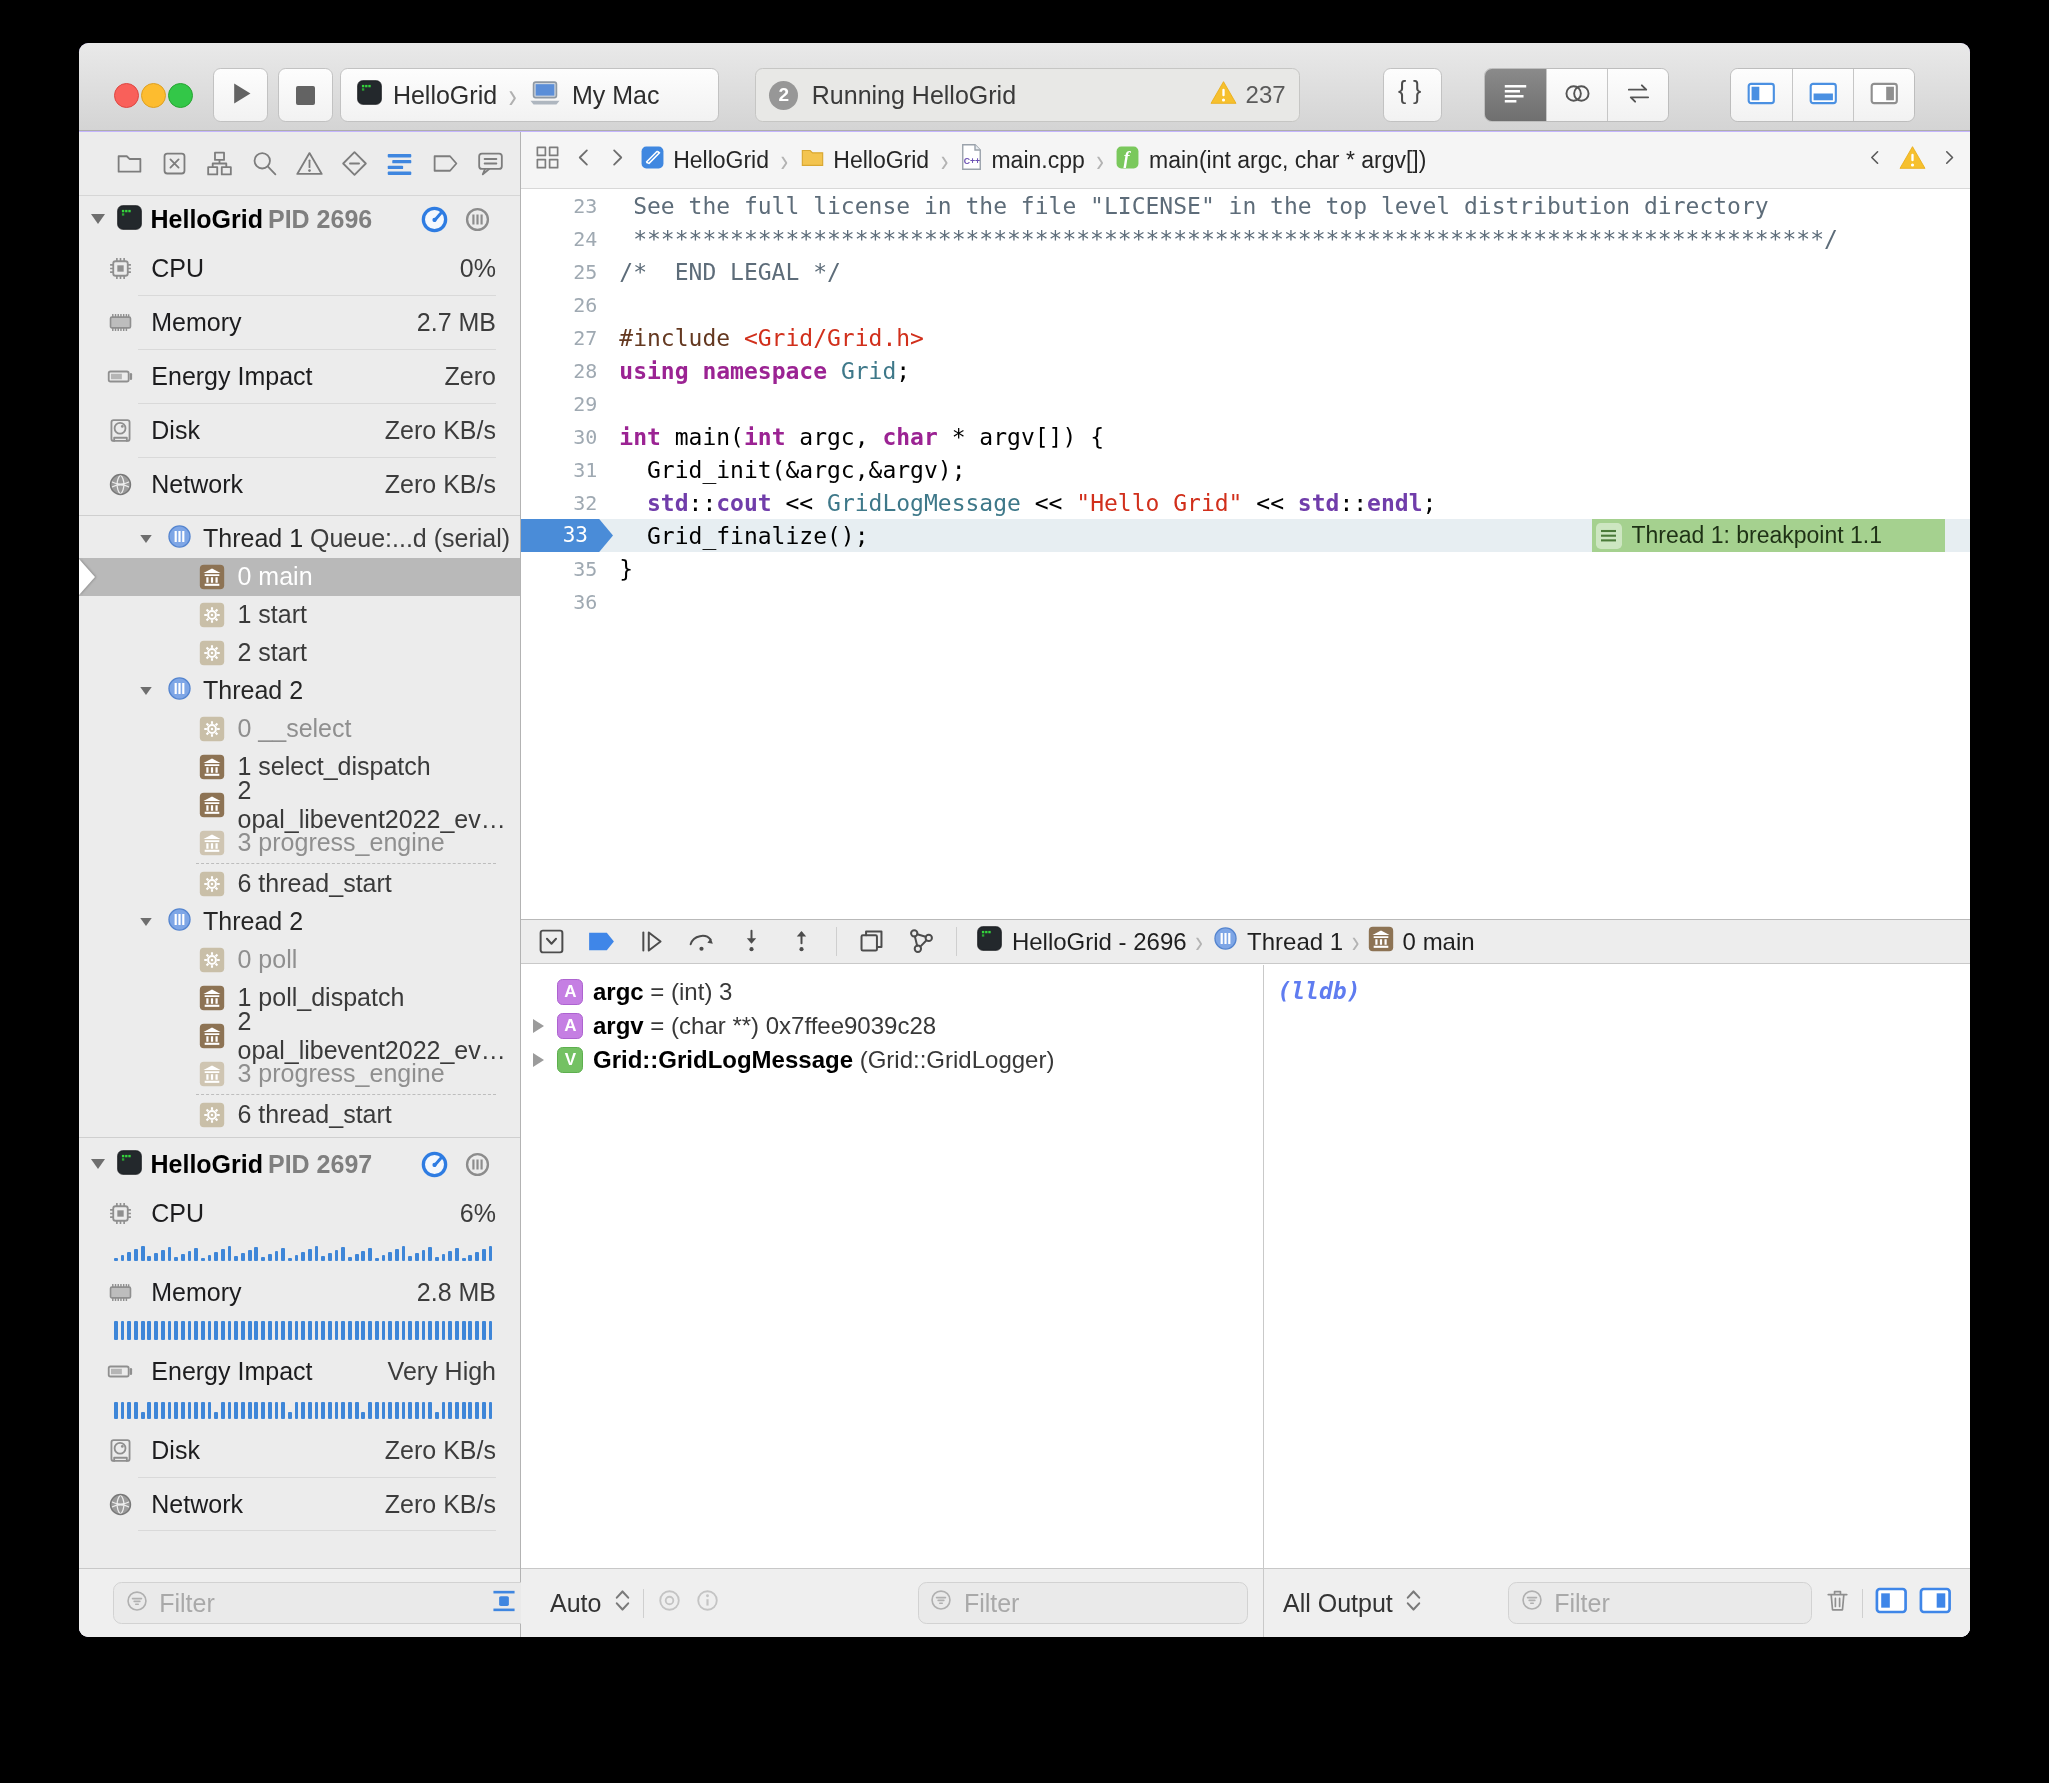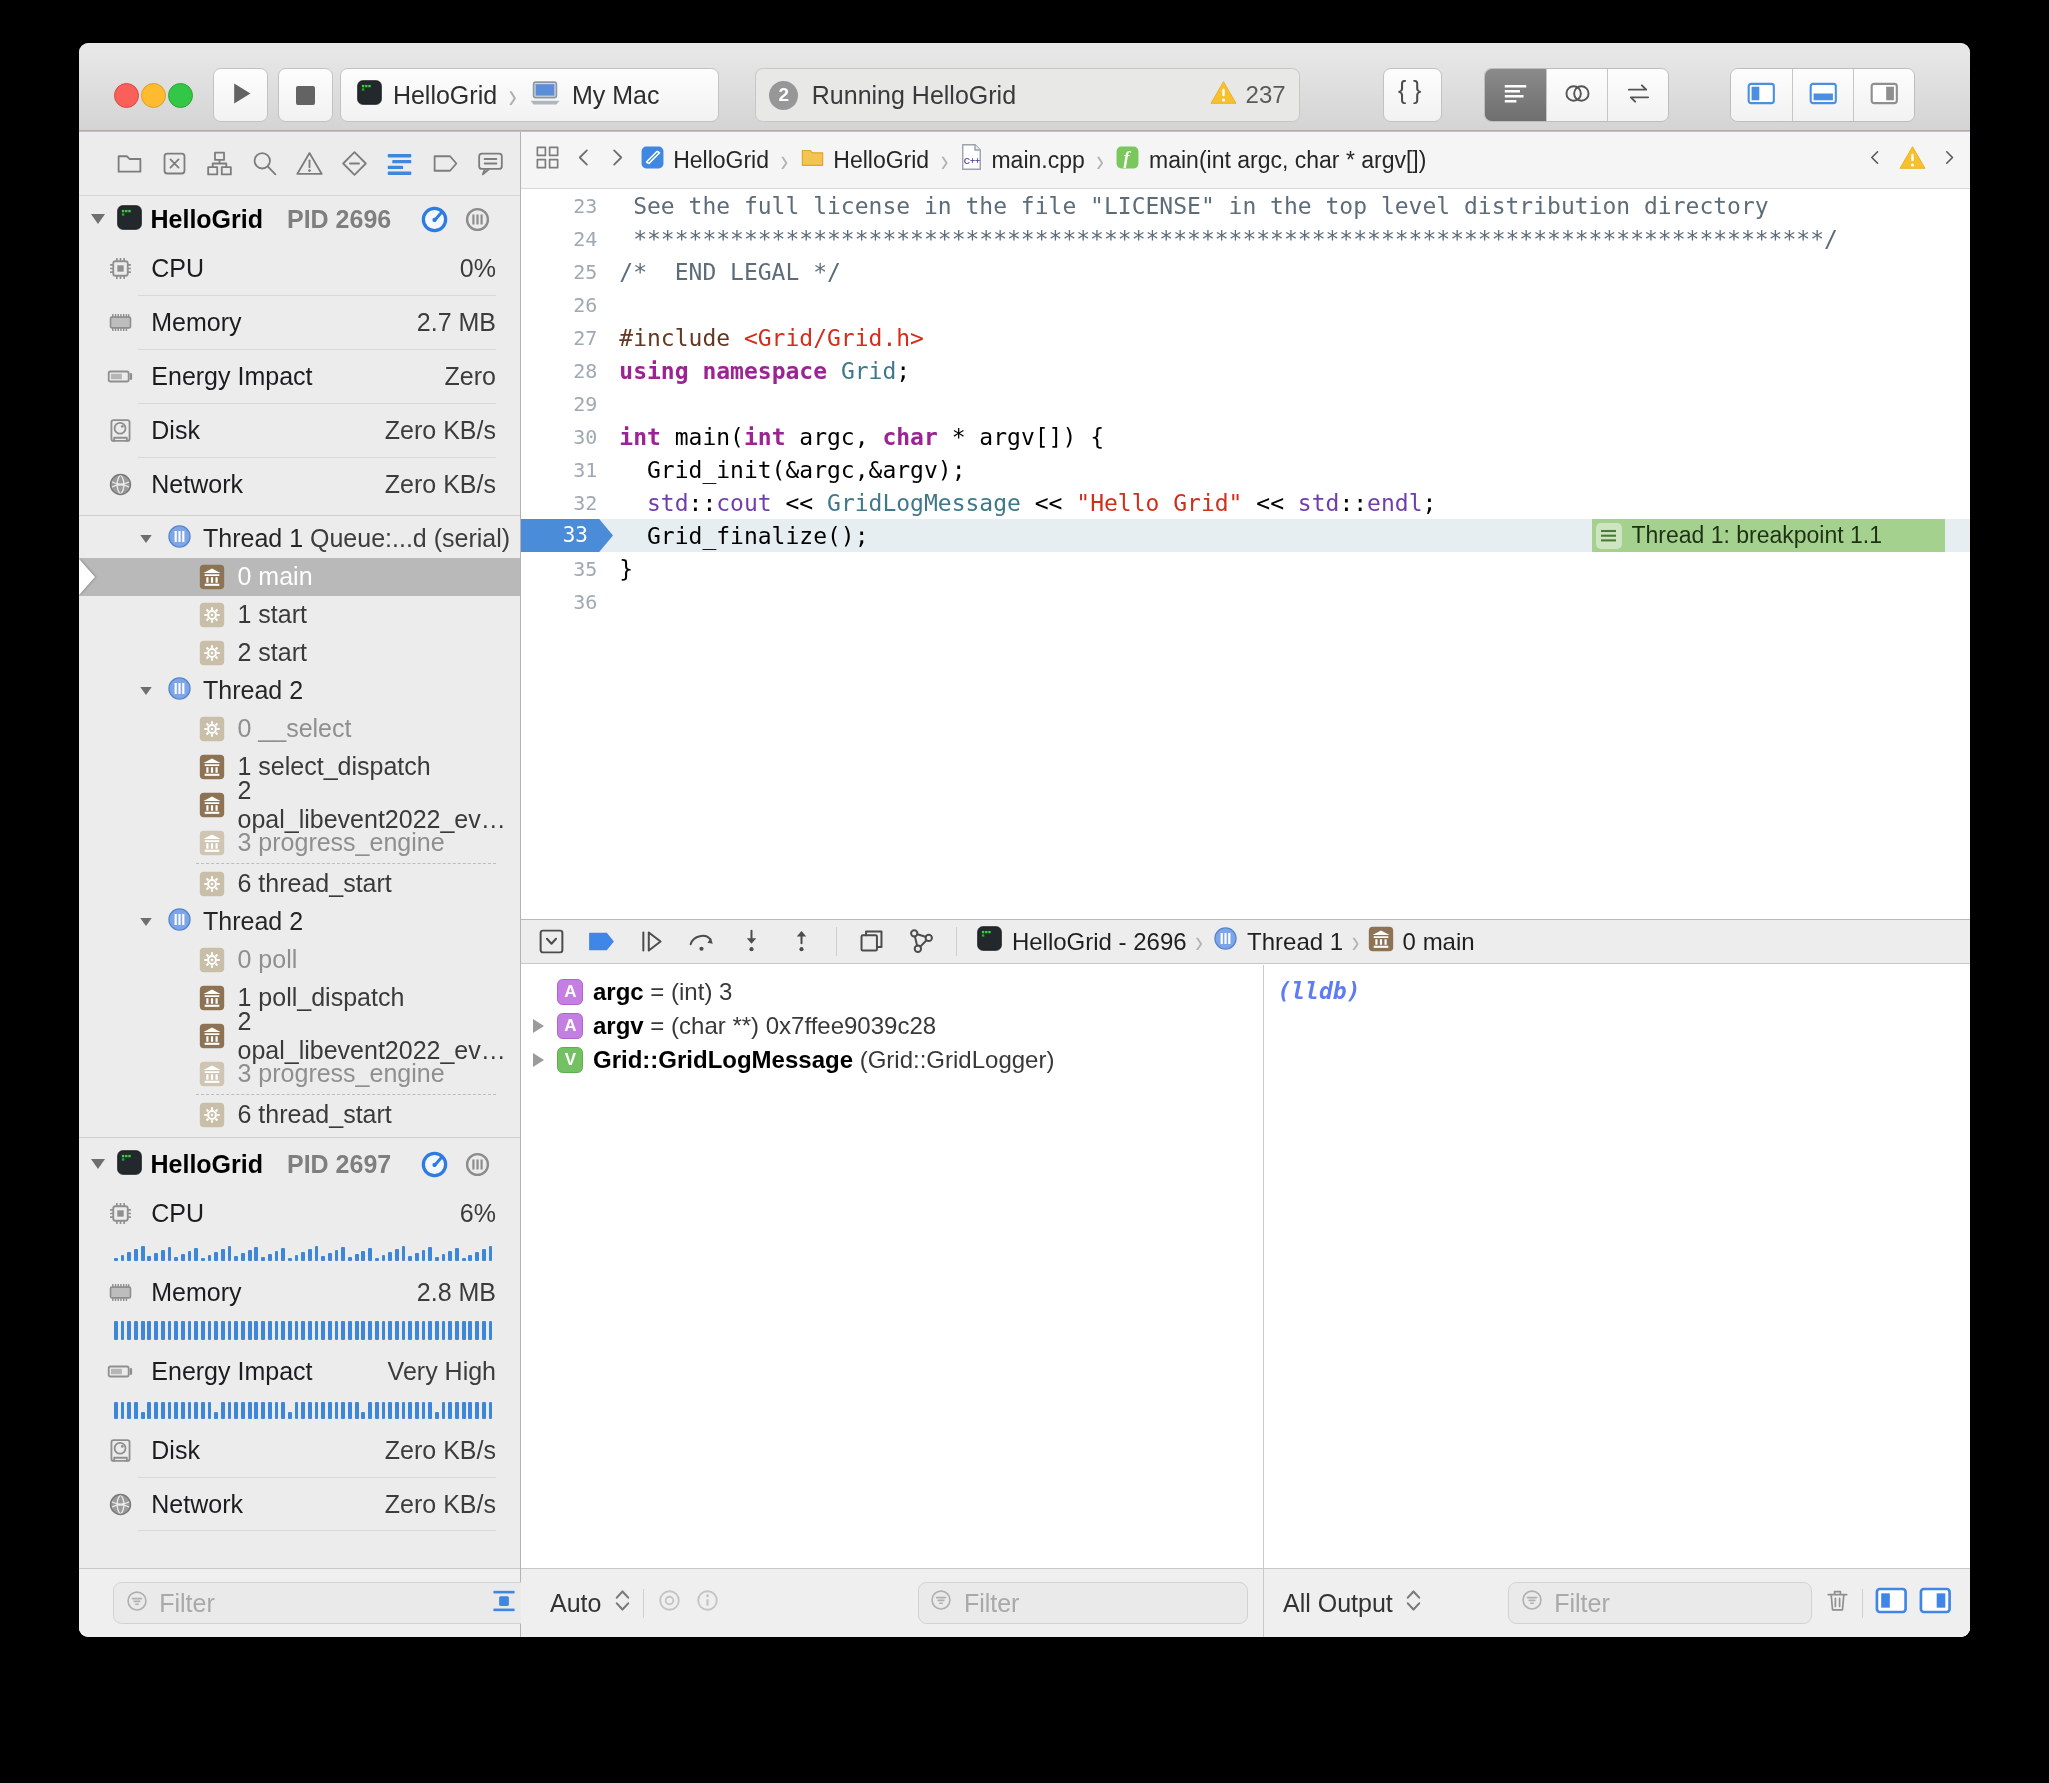--- a/index.html
+++ b/index.html
@@ -49,21 +49,21 @@
   .editor{flex:1;position:relative;background:#fff;}
 
   
   .nav-strip{height:64px;border-bottom:1px solid #d6d6d6;display:flex;align-items:center;
     justify-content:space-between;padding:0 14.3px 0 35px;}
   .nav-ico{width:31px;height:31px;display:flex;align-items:center;justify-content:center;}
   .nav-content{position:absolute;top:65px;left:0;right:0;bottom:69px;overflow:hidden;}
   .proc-header{height:44px;display:flex;align-items:center;padding-left:11.5px;gap:7.6px;position:relative;}
   .tri-down{width:0;height:0;border-top:10.5px solid #6e6e6e;border-left:7.6px solid transparent;border-right:7.6px solid transparent;margin-right:3.8px;}
   .proc-title{font-size:25px;font-weight:bold;color:#000;white-space:nowrap;}
-  .proc-title .pid{color:#7f7f7f;margin-left:24px;}
+  .proc-title .pid{color:#7f7f7f;margin-left:5px;}
   .proc-gauge{position:absolute;left:340px;top:6.7px;}
   .proc-cols{position:absolute;left:384px;top:7.6px;}
   .stat-row{height:54px;display:flex;align-items:center;padding:0 24px 0 26px;position:relative;}
   .stat-row .sico{width:31px;display:flex;justify-content:center;margin-right:15.3px;flex:none;}
   .stat-label{font-size:25px;color:#1c1c1e;flex:1;}
   .stat-value{font-size:25px;color:#3c3c3c;}
   .stat-row.sep::before{content:"";position:absolute;left:59px;right:24px;top:0;height:1px;background:#d9d9d9;}
   .stat-row.sepafter::after{content:"";position:absolute;left:59px;right:24px;bottom:0;height:1px;background:#d9d9d9;}
   .bars-row{height:25px;display:flex;align-items:flex-end;gap:2.9px;padding:0 24px 3.8px 35px;overflow:hidden;}
   .bars-row i{width:3.8px;background:#3e86d8;flex:none;border-radius:1px;}
@@ -104,21 +104,21 @@
   .code-text{padding-left:14.3px;}
   .code-line.bp{background:#e7eef2;}
   .bp-badge{position:absolute;left:0;top:0;width:92px;height:33px;background:#4a8cd8;
     clip-path:polygon(0 0,85% 0,100% 50%,85% 100%,0 100%);color:#fff;font-size:21px;line-height:33px;
     text-align:right;padding-right:25px;font-family:"DejaVu Sans Mono",monospace;}
   .tok-cm{color:#5d6c79;}
   .tok-pp{color:#643820;}
   .tok-kw{color:#9b2393;font-weight:bold;}
   .tok-str{color:#d12f1b;}
   .tok-ty{color:#3e7889;}
-  .tok-std{color:#703daa;}
+  .tok-std{color:#703daa;font-weight:bold;}
   .tok-num{color:#272ad8;}
   .tok-pl{color:#000;}
   .bp-ann{position:absolute;right:25px;top:0;height:33px;width:353px;background:#a5d18f;
     display:flex;align-items:center;gap:9.6px;padding:0 9.6px 0 3.8px;
     font-family:"Liberation Sans",sans-serif;font-size:23px;color:#1e3115;}
   .ann-ic{width:26px;height:26px;border-radius:4.8px;background:rgba(255,255,255,.45);
     display:flex;align-items:center;justify-content:center;flex:none;}
 
   
   .debug{position:absolute;top:787px;left:0;right:0;bottom:0;background:#fff;border-top:1px solid #b9b9b9;}

